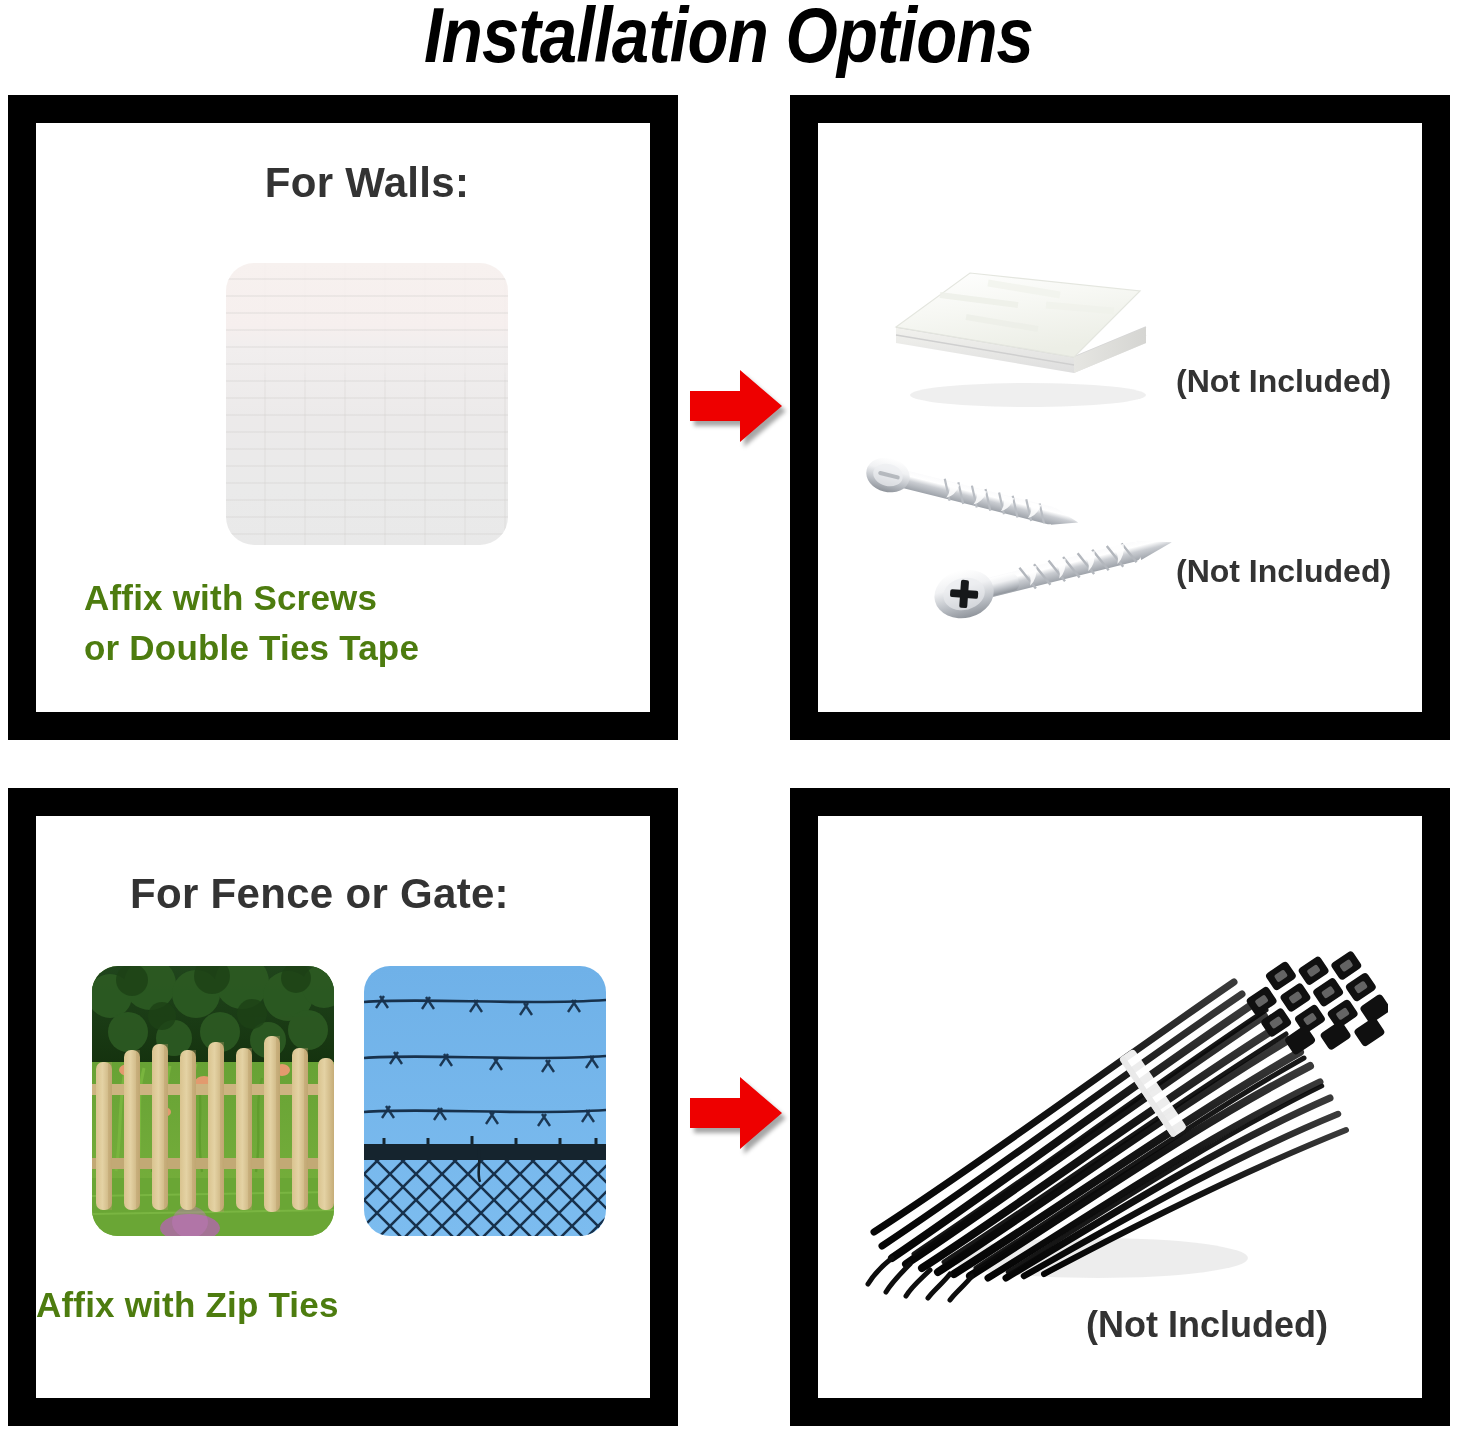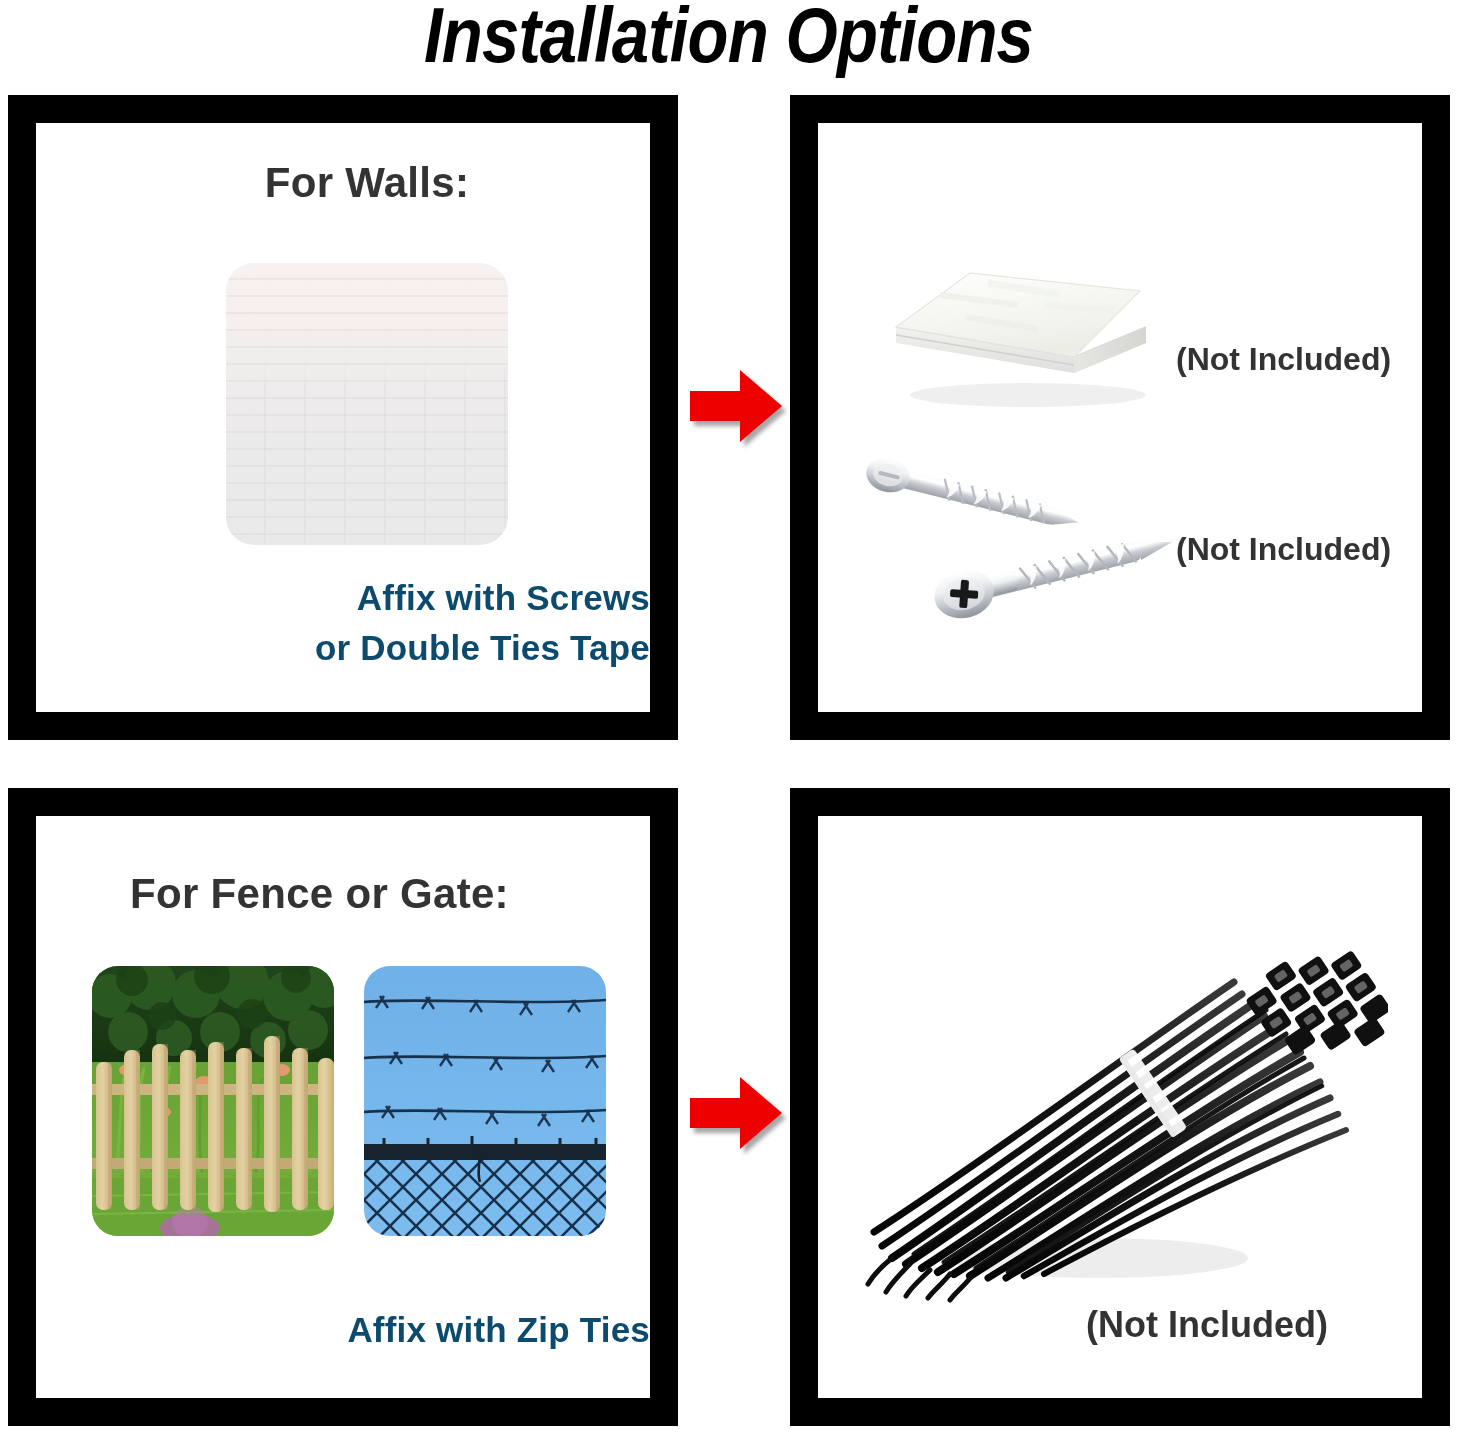--- a/index.html
+++ b/index.html
@@ -68,36 +68,37 @@
     color: #333333;
     letter-spacing: 0.3px;
     white-space: nowrap;
   }
   #heading-walls  { top: 36px; }
   #heading-fence  { top: 54px; padding-right: 47px; }
 
   .caption {
     position: absolute;
     width: 100%;
-    text-align: right;
+    text-align: left;
     font-size: 35px;
     font-weight: bold;
-    color: #0c4a6e;
+    color: #4d7c0f;
     line-height: 1.45;
     letter-spacing: 0.2px;
   }
   #caption-walls  { bottom: 38px; }
-  #caption-fence  { bottom: 42px; padding-left: 25px; }
+  #caption-fence  { bottom: 67px; }
 
   .not-included {
     position: absolute;
     font-size: 32px;
     font-weight: bold;
     color: #333333;
     white-space: nowrap;
+    margin-top: 22px;
   }
   #ni-tape   { left: 358px; top: 218px; }
   #ni-screws { left: 358px; top: 408px; }
   #ni-ties   { left: 268px; bottom: 52px; font-size: 36px; }
 
   
   .arrow {
     position: absolute;
     width: 92px;
     height: 76px;

